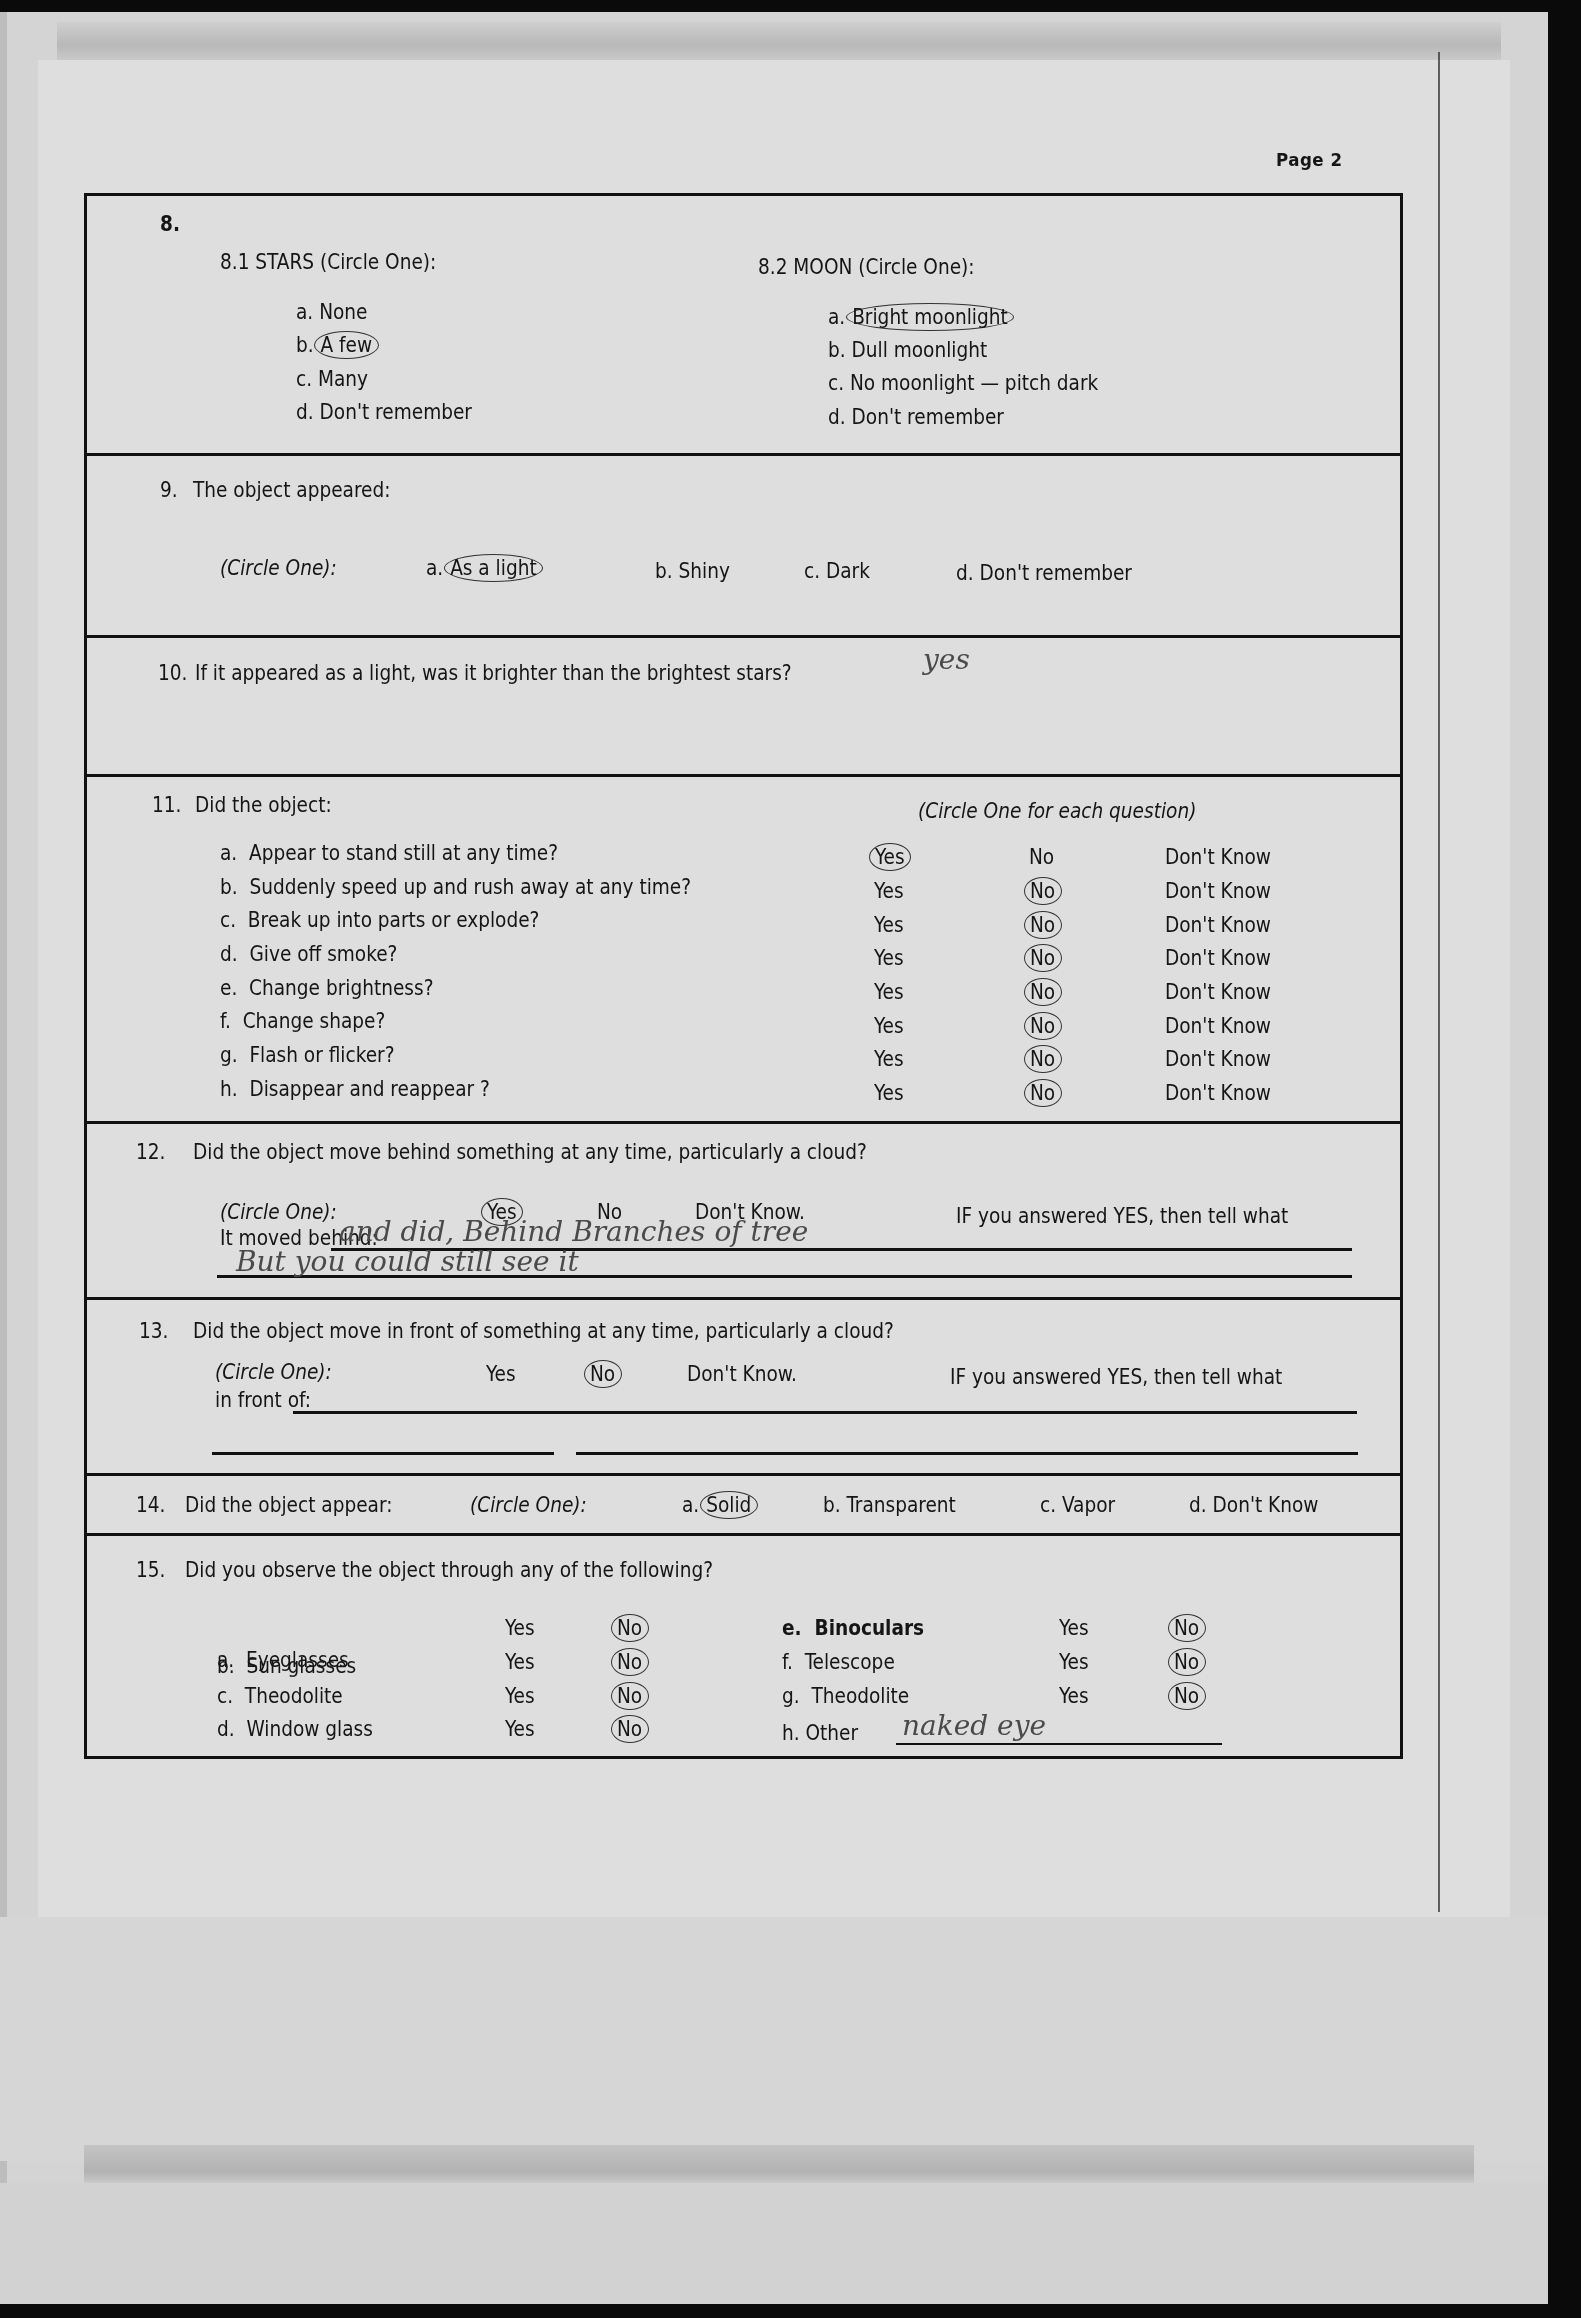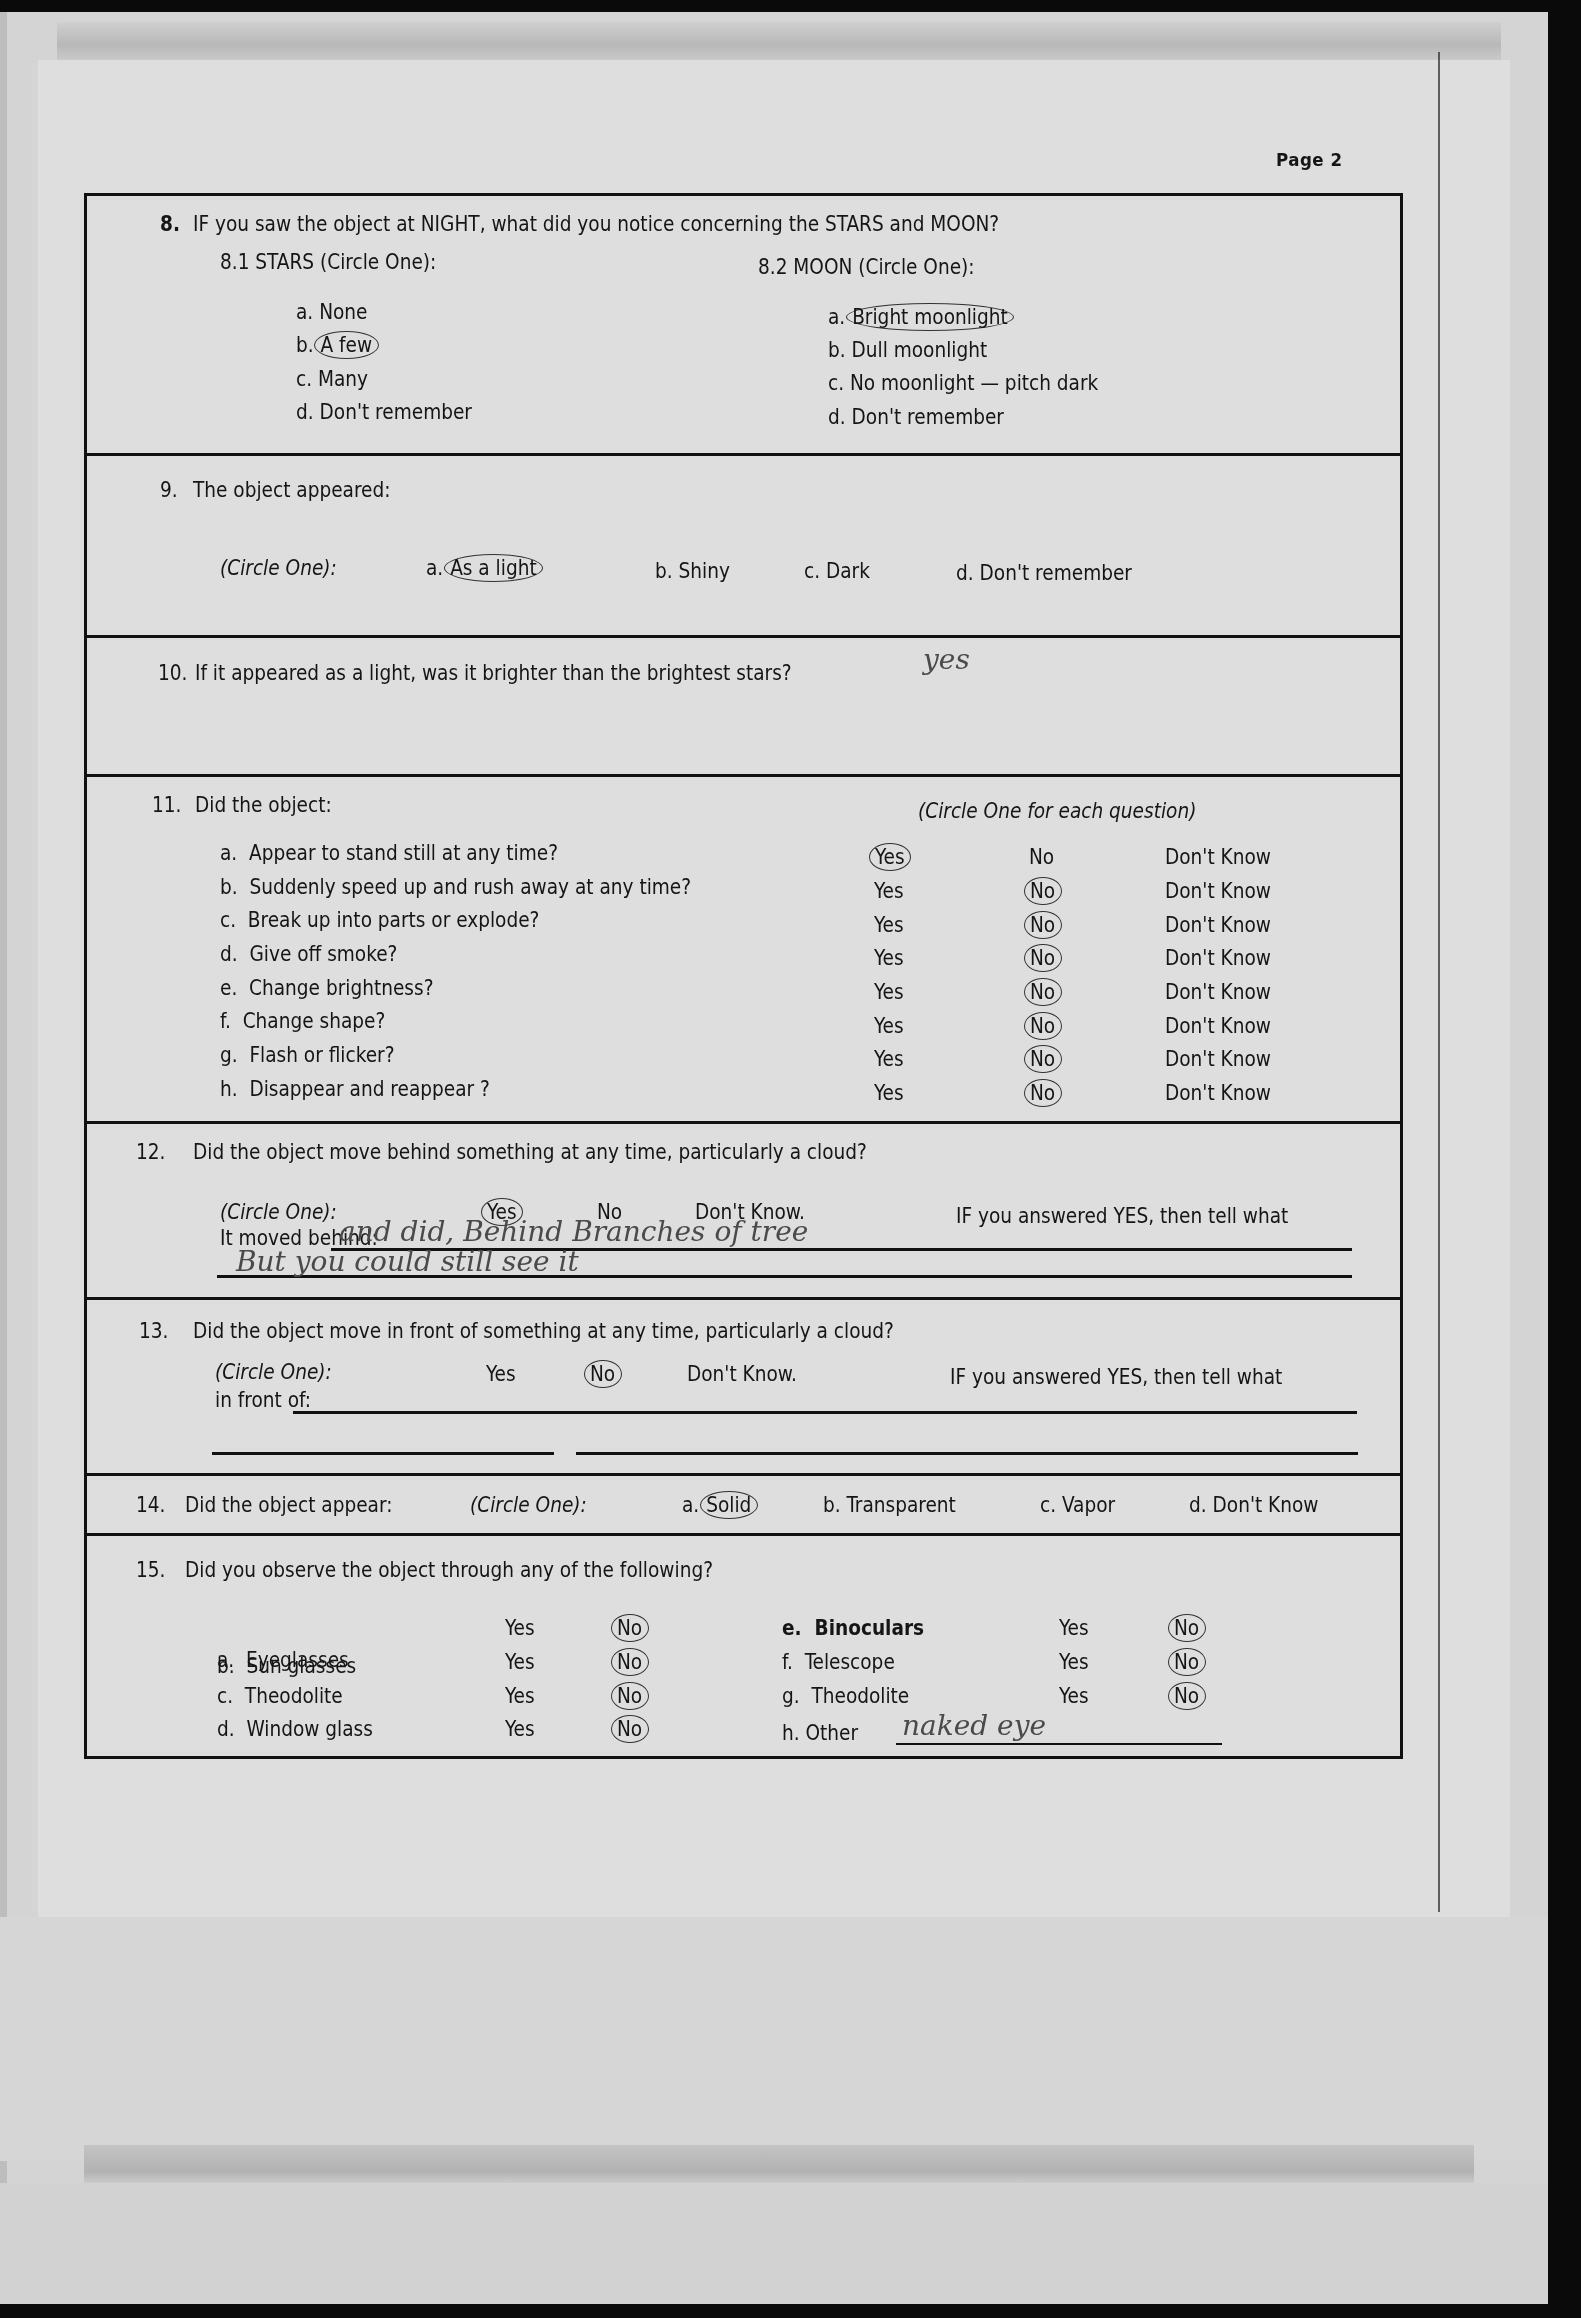--- a/index.html
+++ b/index.html
@@ -47,21 +47,20 @@
 <div class="lower-area"></div>
 <div class="right-black"></div>
 <div class="bottom-black"></div>
 
 <div class="page-num">Page 2</div>
 
 <div class="form">
 
   <div class="sec" style="height:257px">
     <span class="t" style="left:73px;top:16.3px">8.</span>
-    <span class="t" style="left:106px;top:16.3px;font-weight:normal">IF you saw the object at NIGHT, what did you notice concerning the STARS and MOON?</span>
     <span class="t" style="left:133px;top:54px;font-weight:normal">8.1 STARS (Circle One):</span>
     <span class="t" style="left:671px;top:59px;font-weight:normal">8.2 MOON (Circle One):</span>
 
     <div>
       <span class="t" style="left:209px;top:104px;font-weight:normal"><span>a.</span> <span>None</span></span>
       <span class="t" style="left:209px;top:137px;font-weight:normal"><span>b.</span> <span class="circ">A few</span></span>
       <span class="t" style="left:209px;top:171px;font-weight:normal"><span>c.</span> <span>Many</span></span>
       <span class="t" style="left:209px;top:204px;font-weight:normal"><span>d.</span> <span>Don't remember</span></span>
     </div>
     <div>

